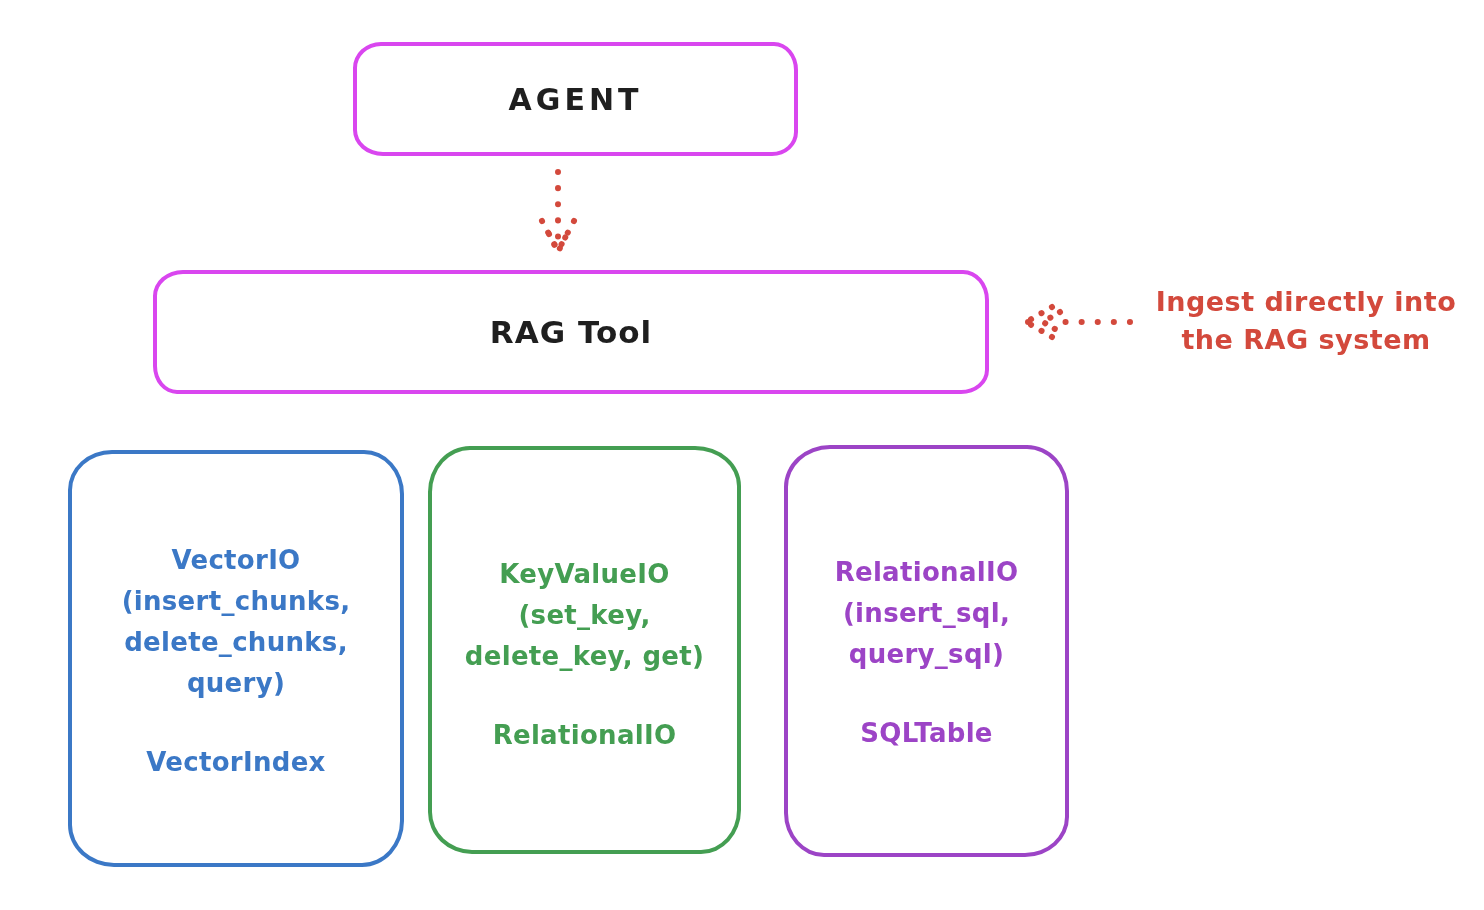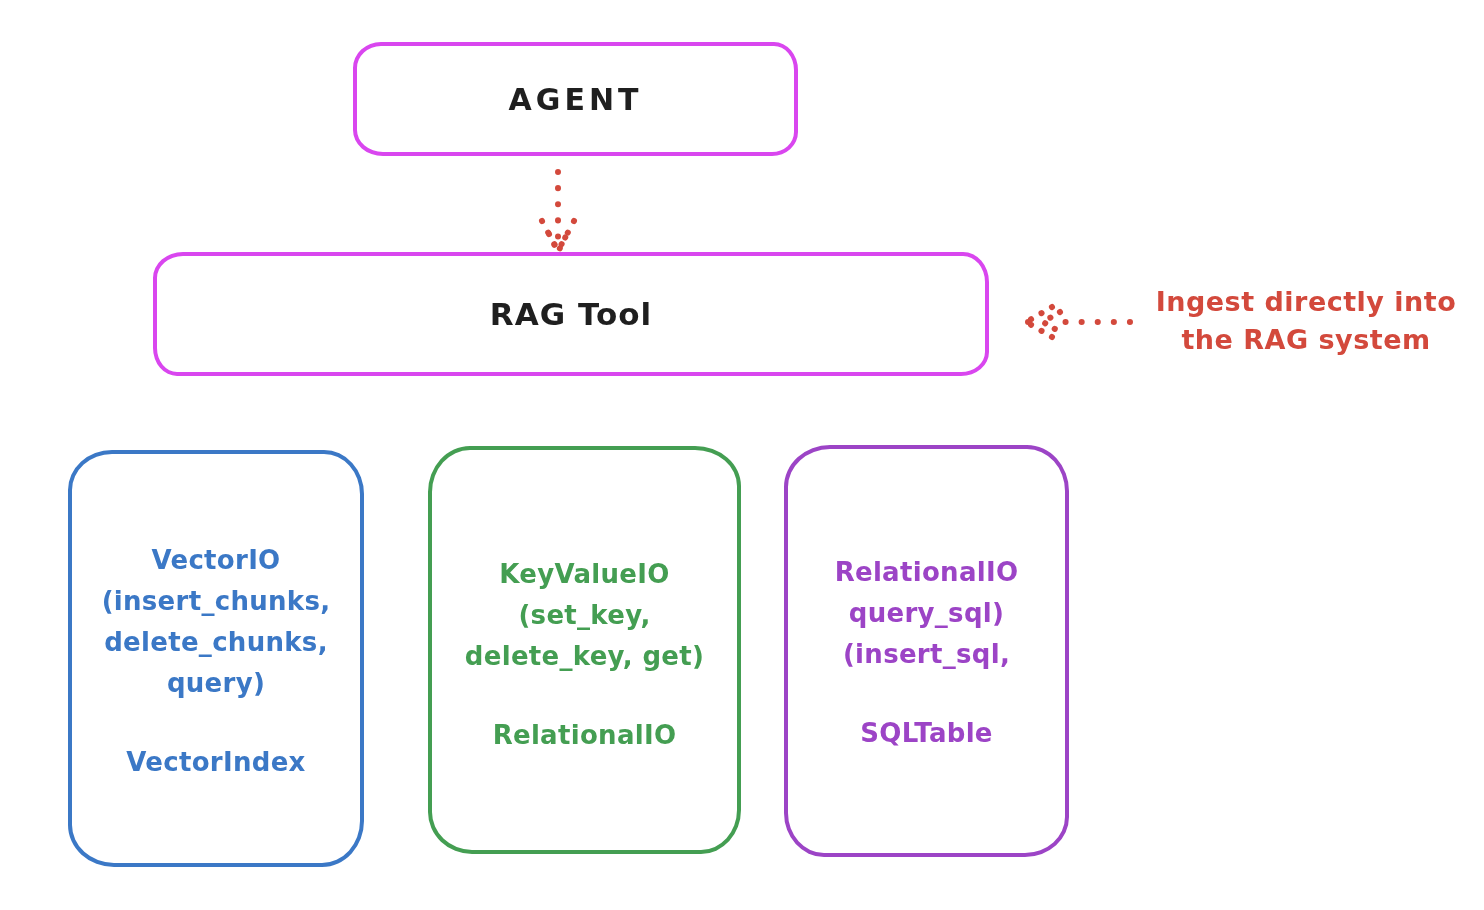--- a/index.html
+++ b/index.html
@@ -40,21 +40,21 @@
     top: 42px;
     width: 445px;
     height: 114px;
     border-radius: 28px 24px 26px 30px / 26px 28px 24px 26px;
     font-size: 30px;
     font-weight: bold;
     letter-spacing: 4px;
   }
   .rag {
     left: 153px;
-    top: 252px;
+    top: 270px;
     width: 836px;
     height: 124px;
     border-radius: 30px 26px 28px 24px / 26px 30px 24px 28px;
     font-size: 31px;
     font-weight: 600;
     letter-spacing: 1px;
   }
   .annotation {
     position: absolute;
     left: 1138px;
@@ -71,21 +71,21 @@
     border-style: solid;
     font-size: 26px;
     font-weight: 600;
     line-height: 41px;
     letter-spacing: 0.3px;
     justify-content: flex-start;
   }
   .store-vector {
     left: 68px;
     top: 450px;
-    width: 296px;
+    width: 336px;
     height: 417px;
     border-radius: 44px 40px 42px 46px / 40px 44px 46px 42px;
     padding-top: 86px;
   }
   .store-keyvalue {
     left: 428px;
     top: 446px;
     width: 313px;
     height: 408px;
     border-radius: 42px 46px 40px 44px / 46px 40px 44px 42px;
@@ -149,18 +149,18 @@
 
   <div class="box store store-keyvalue" style="border-color: rgb(68, 158, 82); color: rgb(68, 158, 82);">
     <div>KeyValueIO</div>
     <div>(set_key,</div>
     <div>delete_key, get)</div>
     <div class="index-label">RelationalIO</div>
   </div>
 
   <div class="box store store-relational" style="border-color: rgb(156, 68, 198); color: rgb(156, 68, 198);">
     <div>RelationalIO</div>
+    <div>(insert_sql,</div>
     <div>query_sql)</div>
-    <div>(insert_sql,</div>
     <div class="index-label">SQLTable</div>
   </div>
 
 </div>
 
 </body></html>

